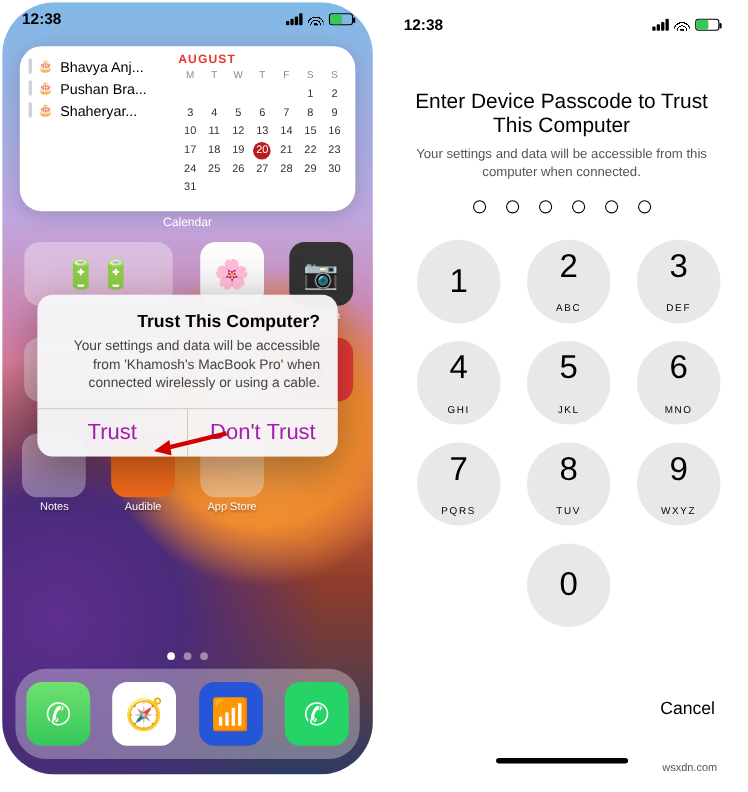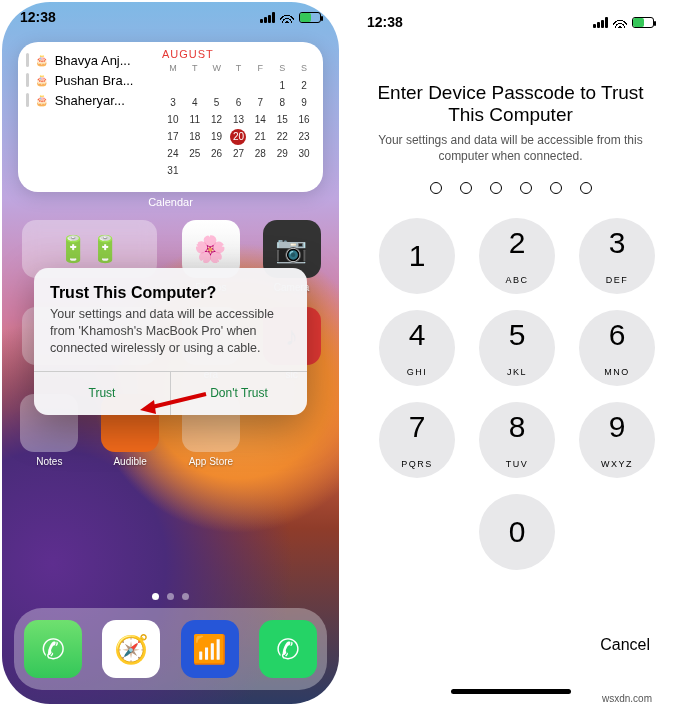--- a/index.html
+++ b/index.html
@@ -27,21 +27,21 @@
     .batt { width:22px;height:11px;border:1px solid currentColor;border-radius:3px;position:relative; }
     .batt::after{content:"";position:absolute;right:-3px;top:3px;width:2px;height:5px;background:currentColor;border-radius:1px}
     .batt i{display:block;height:100%;width:55%;background:#36c759;border-radius:2px}
 
     .widget-card { position:absolute; left:16px; top:40px; width:305px; height:150px; background:#fff; border-radius:20px; display:flex; box-shadow:0 4px 18px rgba(0,0,0,.15); overflow:hidden; }
     .bdays { width:140px; padding:8px 6px 0 8px; }
     .bday { display:flex; align-items:center; gap:6px; font-size:13px; color:#000; height:20px; }
     .bday .dot{width:3px;height:14px;background:#d0d0d0;border-radius:2px}
     .cake{font-size:11px}
     .cal { flex:1; padding:6px 8px 6px 4px; font-size:10px; color:#333; }
-    .cal-month{color:#e53935;font-weight:400;letter-spacing:1px;font-size:11px}
+    .cal-month{color:#e53935;font-weight:700;letter-spacing:1px;font-size:11px}
     .cal-row{display:grid;grid-template-columns:repeat(7,1fr);text-align:center;line-height:17px}
     .cal-row.dow{color:#888;font-size:9px}
     .cal-row .today{background:#b91c1c;color:#fff;border-radius:50%;width:16px;height:16px;margin:auto;line-height:16px}
     .widget-label{position:absolute;left:0;top:194px;width:337px;text-align:center;font-size:11px;color:#fff}
 
     .icon-grid{position:absolute;top:218px;left:16px;width:305px;display:grid;grid-template-columns:repeat(4,1fr);gap:14px 18px}
     .app{display:flex;flex-direction:column;align-items:center;gap:4px}
     .app .tile{width:58px;height:58px;border-radius:14px;display:flex;align-items:center;justify-content:center;font-size:26px}
     .app .lbl{font-size:10px;color:#fff;text-shadow:0 1px 2px rgba(0,0,0,.4)}
     .wide{grid-column:span 2}
@@ -59,25 +59,25 @@
 
     .dock{position:absolute;bottom:14px;left:12px;width:313px;height:82px;background:rgba(255,255,255,.32);border-radius:28px;display:flex;justify-content:space-around;align-items:center}
     .dock .d{width:58px;height:58px;border-radius:14px;display:flex;align-items:center;justify-content:center;font-size:28px}
     .d-phone{background:linear-gradient(#6fe06f,#34c759);color:#fff}
     .d-safari{background:#fff}
     .d-cell{background:#2656d8;color:#fff}
     .d-wa{background:#25d366;color:#fff}
 
     
     .alert{position:absolute;left:32px;top:266px;width:273px;background:rgba(245,245,247,.97);border-radius:14px;box-shadow:0 12px 40px rgba(0,0,0,.35);overflow:hidden}
-    .alert-body{padding:16px 16px 14px;text-align:left}
+    .alert-body{padding:16px 16px 14px;text-align:right}
     .alert-title{font-size:16px;font-weight:600;color:#000;margin-bottom:4px}
     .alert-msg{font-size:12.5px;color:#444;line-height:1.35}
     .alert-btns{display:flex;border-top:1px solid #ccc;height:44px}
-    .alert-btns div{flex:1;display:flex;align-items:center;justify-content:center;font-size:12px;color:#15803d}
+    .alert-btns div{flex:1;display:flex;align-items:center;justify-content:center;font-size:20px;color:#a21caf}
     .alert-btns div:first-child{border-right:1px solid #ccc}
     .arrow{position:absolute;left:138px;top:388px;width:70px;height:24px;pointer-events:none}
 
     
     .phone-right{position:absolute;left:343px;top:2px;width:335px;height:702px;background:#fff;border-radius:0}
     .phone-right .status{color:#000;padding:0 24px;height:40px}
     .pc-title{font-size:19px;text-align:center;padding:40px 30px 6px;color:#000}
     .pc-sub{font-size:12px;text-align:center;color:#555;padding:0 34px;line-height:1.35}
     .dots{display:flex;justify-content:center;gap:18px;margin:18px 0 24px}
     .dots span{width:12px;height:12px;border:1.2px solid #000;border-radius:50%}

